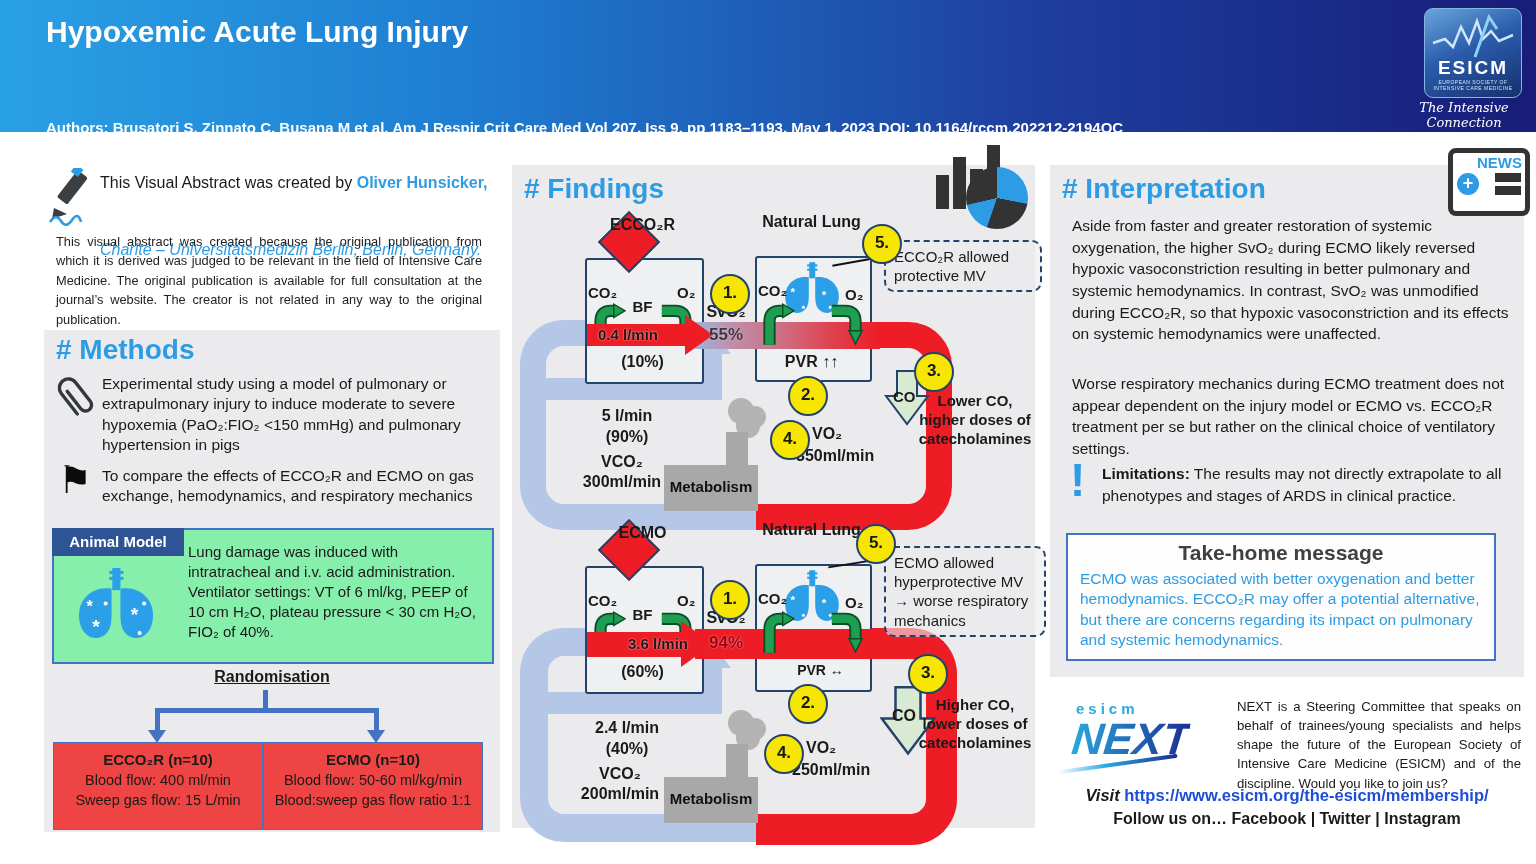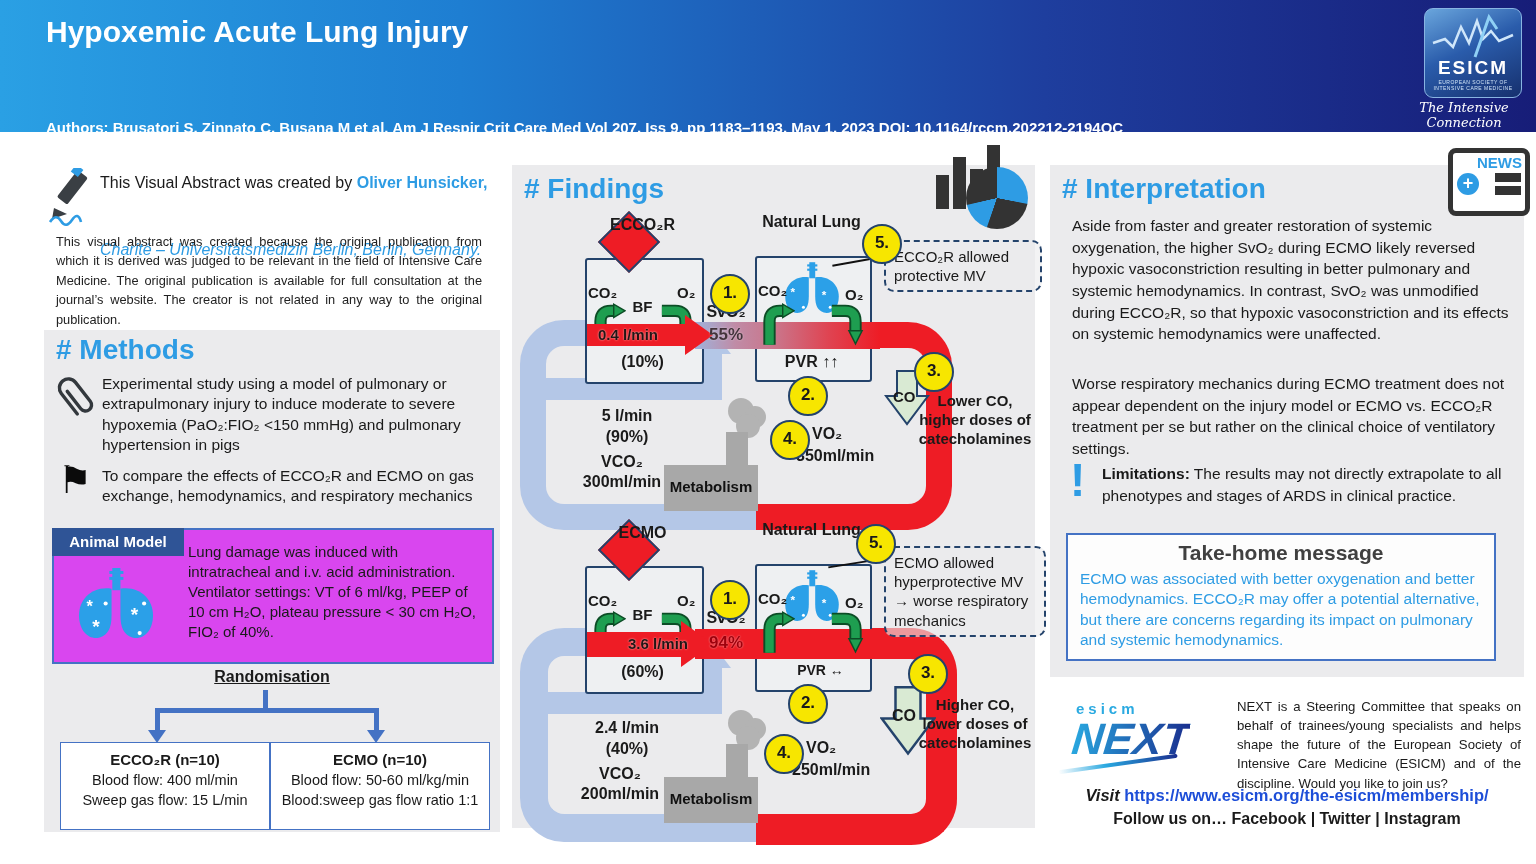--- a/index.html
+++ b/index.html
@@ -28,25 +28,25 @@
 
   
   .attr-l1{position:absolute;left:100px;top:174px;font-size:16px;}
   .attr-l2{position:absolute;left:100px;top:197px;font-size:16px;color:#2e9ce4;font-style:italic;margin-top:44px;}
   .attr-name{color:#2e9ce4;font-weight:bold;}
   .attr-disc{position:absolute;left:56px;top:232px;width:426px;font-size:12.8px;line-height:1.52;color:#222;}
 
   
   .ptitle{position:absolute;left:12px;top:4px;}
   .m-item{position:absolute;font-size:15.5px;line-height:1.32;}
-  .amodel{position:absolute;left:8px;top:198px;width:438px;height:132px;background:#d946ef;border:2px solid #4472c4;}
+  .amodel{position:absolute;left:8px;top:198px;width:438px;height:132px;background:#86efac;border:2px solid #4472c4;}
   .amodel-tab{position:absolute;left:-2px;top:-2px;width:132px;height:28px;background:#2f5496;color:#fff;
        font-weight:bold;font-size:15px;text-align:center;line-height:28px;}
-  .gbox{position:absolute;background:#ffffff;border:1.6px solid #4472c4;font-size:14.5px;line-height:1.4;
-       text-align:center;padding-top:6px;box-sizing:border-box;margin-left:7px;}
+  .gbox{position:absolute;background:#ef4444;border:1.6px solid #4472c4;font-size:14.5px;line-height:1.4;
+       text-align:center;padding-top:6px;box-sizing:border-box;}
   .tarr{position:absolute;background:#4472c4;}
   .tri-down{position:absolute;width:0;height:0;border-left:9px solid transparent;border-right:9px solid transparent;border-top:13px solid #4472c4;}
 
   
   .diag{position:absolute;left:0;width:523px;height:310px;}
   .dlabel{position:absolute;font-weight:bold;font-size:16px;z-index:7;}
   .ubox{position:absolute;background:#eef0f2;border:2.2px solid #24436b;border-radius:3px;z-index:2;}
   .diamond{position:absolute;width:40px;height:40px;background:#ee1c25;border:2px solid #24436b;transform:rotate(45deg);z-index:3;}
   .gas{position:absolute;font-weight:bold;font-size:15px;z-index:4;}
   .band{position:absolute;z-index:3;}

